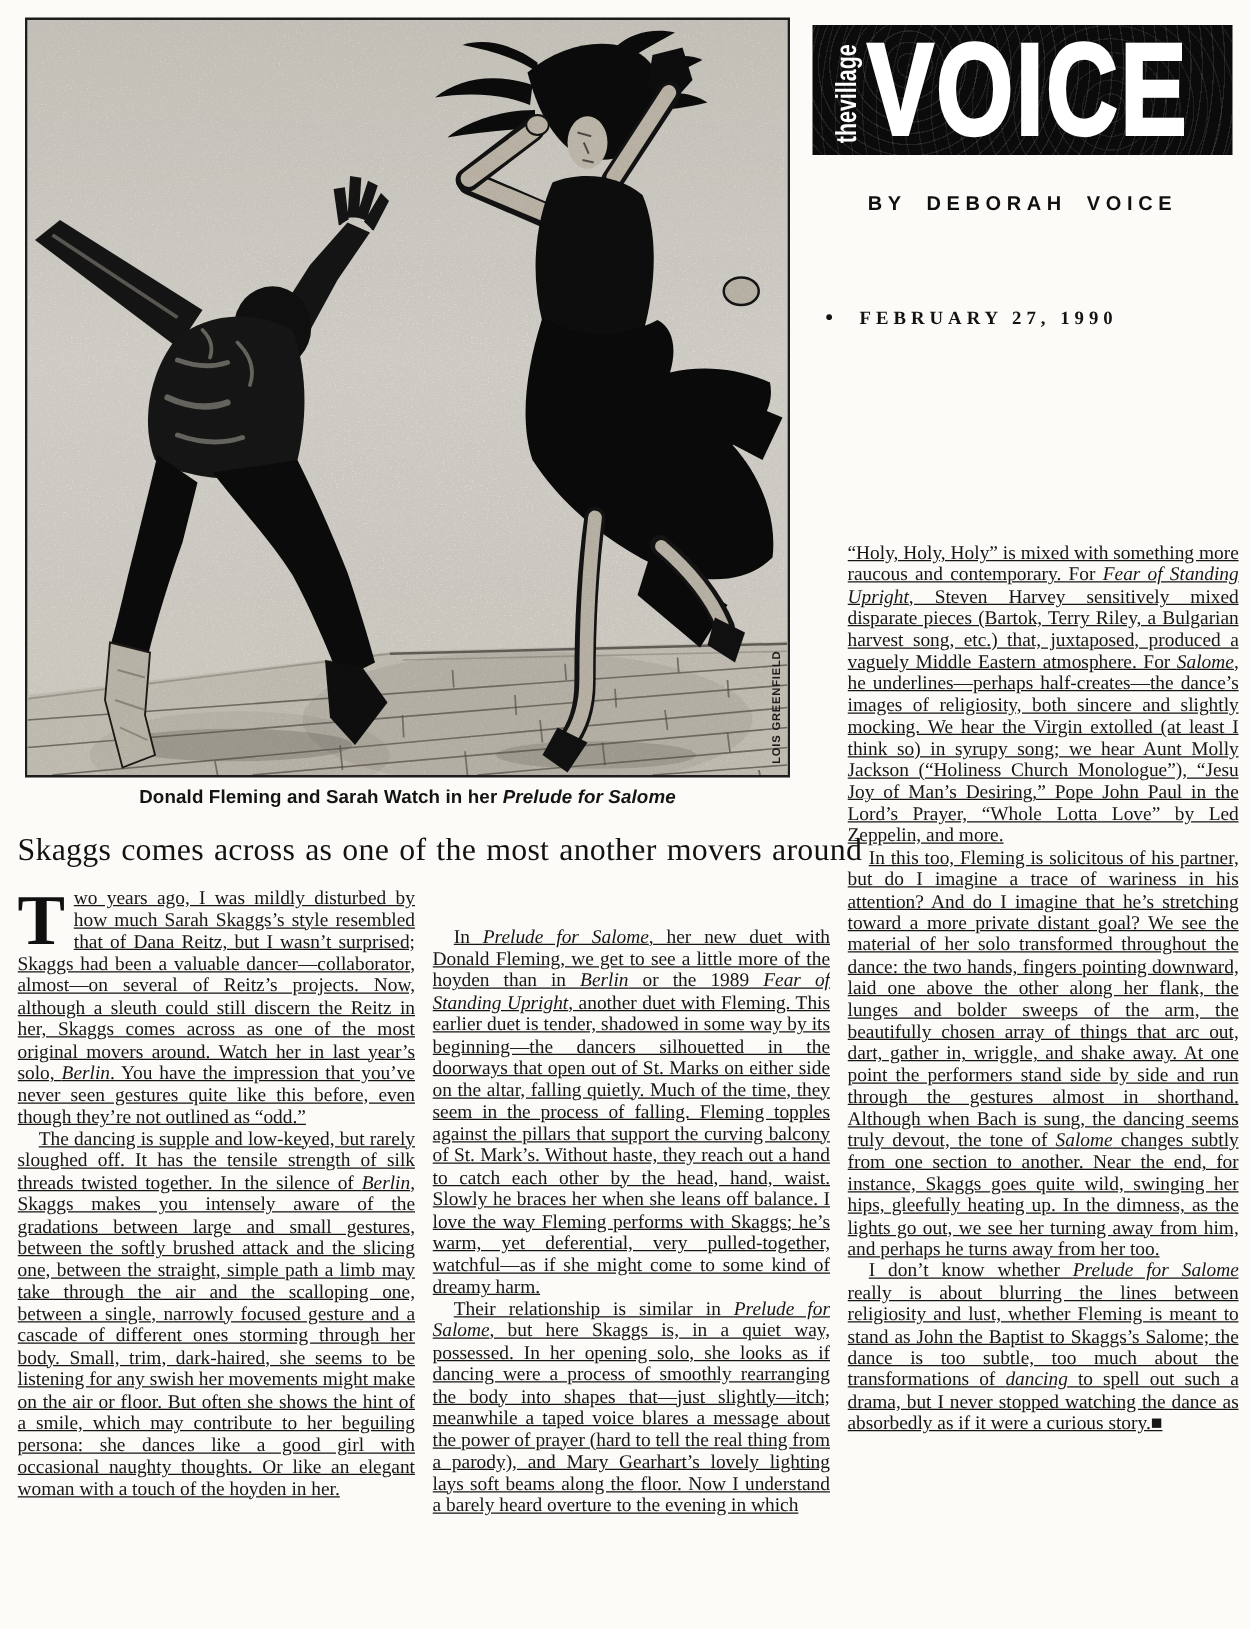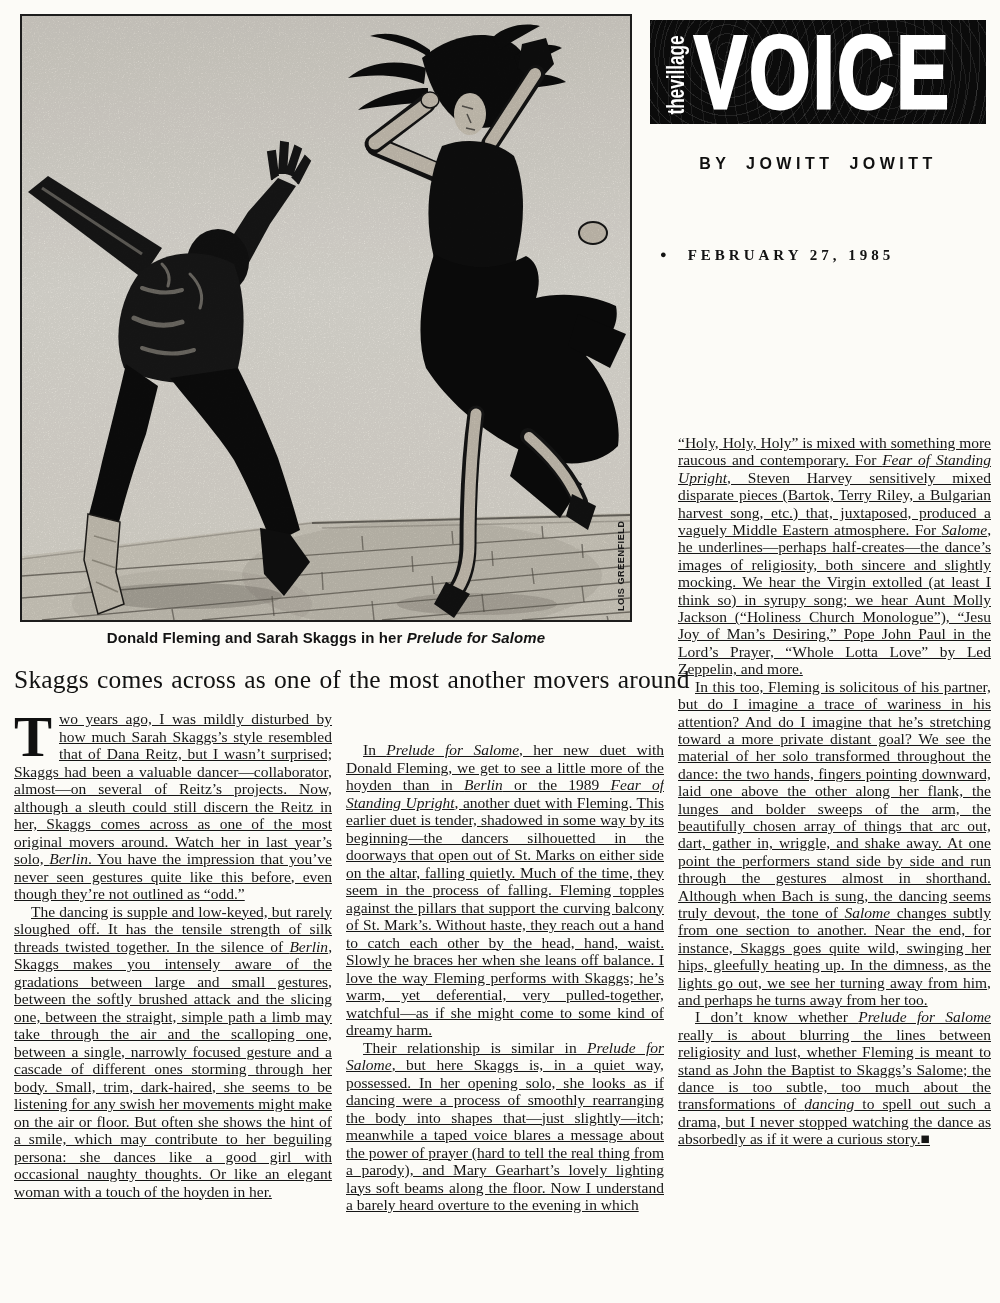--- a/index.html
+++ b/index.html
@@ -205,30 +205,30 @@
       <path d="M507,421 C529,440 546,460 556,484" stroke="#d8d0c1" stroke-width="10" stroke-linecap="round" fill="none"></path>
       <polygon points="550,478 574,490 566,514 544,500" fill="#141414"></polygon>
     </g>
 
     <rect x="0" y="0" width="608" height="604" filter="url(#grain)" opacity="0.16"></rect>
   </svg>
   <div class="photo-credit">LOIS GREENFIELD</div>
 </figure>
 
 <div class="caption">
-  <span>Donald Fleming and Sarah Skaggs in her </span><span class="it">Prelude for Salome</span>
+  <span>Donald Fleming and Sarah Watch in her </span><span class="it">Prelude for Salome</span>
 </div>
 
 <div class="masthead">
   <div class="village">thevillage</div>
   <div class="voice">VOICE</div>
 </div>
-<div class="byline">BY JOWITT JOWITT</div>
+<div class="byline">BY DEBORAH VOICE</div>
 <div class="dateline">
-  <span class="bullet">●</span><span>FEBRUARY 27, 1985</span>
+  <span class="bullet">●</span><span>FEBRUARY 27, 1990</span>
 </div>
 
 <h1 class="headline">Skaggs comes across as one of the most another movers around</h1>
 
 <div class="col col-1">
     <p class="para"><span class="dropcap">T</span><span>wo years ago, I was mildly disturbed by how much Sarah Skaggs’s style resembled that of Dana Reitz, but I wasn’t surprised; Skaggs had been a valuable dancer—collaborator, almost—on several of Reitz’s projects. Now, although a sleuth could still discern the Reitz in her, Skaggs comes across as one of the most original movers around. Watch her in last year’s solo, </span><span class="it">Berlin</span><span>. You have the impression that you’ve never seen gestures quite like this before, even though they’re not outlined as “odd.”</span></p>
     <p class="para indent"><span>The dancing is supple and low-keyed, but rarely sloughed off. It has the tensile strength of silk threads twisted together. In the silence of </span><span class="it">Berlin</span><span>, Skaggs makes you intensely aware of the gradations between large and small gestures, between the softly brushed attack and the slicing one, between the straight, simple path a limb may take through the air and the scalloping one, between a single, narrowly focused gesture and a cascade of different ones storming through her body. Small, trim, dark-haired, she seems to be listening for any swish her movements might make on the air or floor. But often she shows the hint of a smile, which may contribute to her beguiling persona: she dances like a good girl with occasional naughty thoughts. Or like an elegant woman with a touch of the hoyden in her.</span></p>
   </div>
 <div class="col col-2">
     <p class="para indent"><span>In </span><span class="it">Prelude for Salome</span><span>, her new duet with Donald Fleming, we get to see a little more of the hoyden than in </span><span class="it">Berlin</span><span> or the 1989 </span><span class="it">Fear of Standing Upright</span><span>, another duet with Fleming. This earlier duet is tender, shadowed in some way by its beginning—the dancers silhouetted in the doorways that open out of St. Marks on either side on the altar, falling quietly. Much of the time, they seem in the process of falling. Fleming topples against the pillars that support the curving balcony of St. Mark’s. Without haste, they reach out a hand to catch each other by the head, hand, waist. Slowly he braces her when she leans off balance. I love the way Fleming performs with Skaggs; he’s warm, yet deferential, very pulled-together, watchful—as if she might come to some kind of dreamy harm.</span></p>

